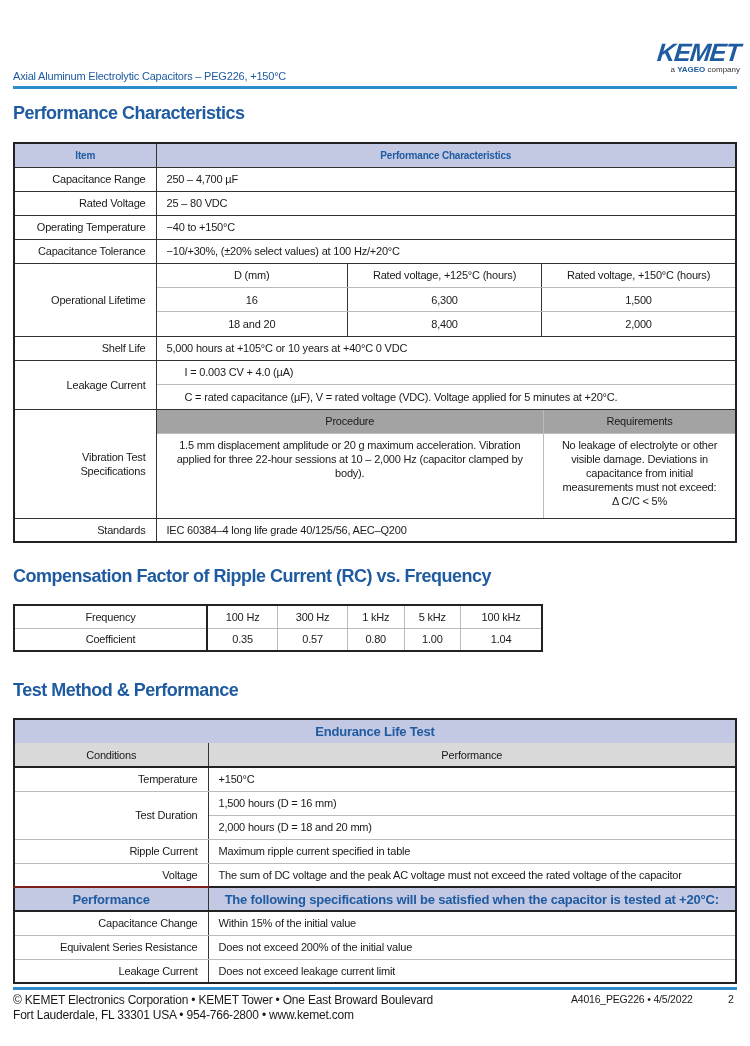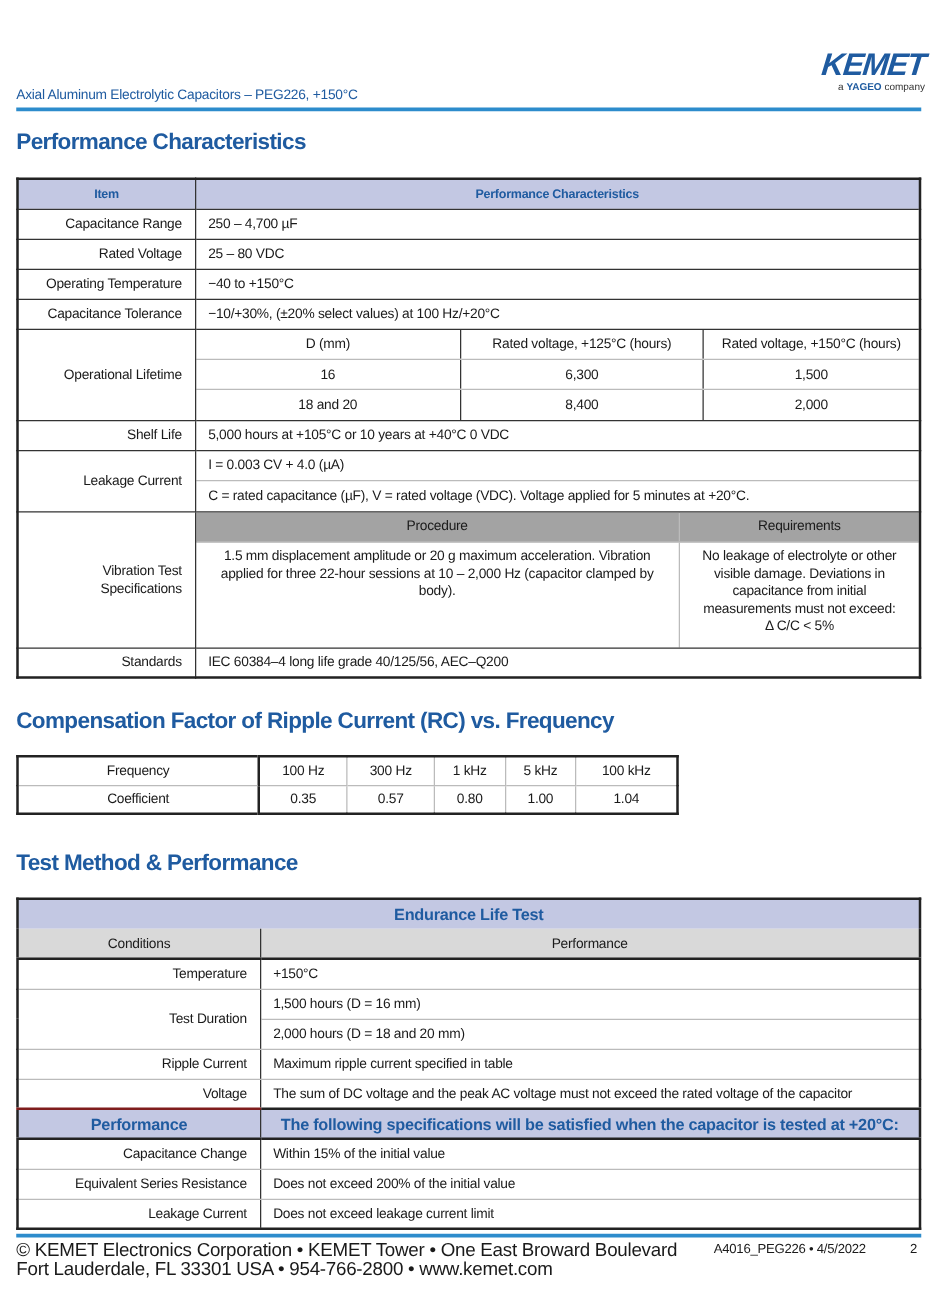--- a/index.html
+++ b/index.html
@@ -23,21 +23,21 @@
   .pc { left: 13px; top: 142px; width: 724px; border: 2px solid #222; }
   .pc td { border: 1px solid #333; height: 24px; padding: 0 10px; vertical-align: middle; }
   .pc .hdr { background: #c3c8e3; color: #1f5ba0; font-weight: bold; font-size: 10px; text-align: center; height: 24px; }
   .pc .lbl { text-align: right; width: 142px; }
   .pc .val { text-align: left; }
   .pc .inner-cell { padding: 0; }
   .inner { position: static; width: 100%; border-collapse: collapse; }
   .inner td { border: none; border-bottom: 1px solid #bbb; height: 24px; text-align: center; padding: 0 6px; }
   .inner tr:last-child td { border-bottom: none; }
   .inner td + td { border-left: 1px solid #333; }
-  .inner .left { text-align: left; padding-left: 10px; }
+  .inner .left { text-align: left; padding-left: 28px; }
   .vib-hdr td { background: #a3a3a3; height: 24px; margin-left: 28px; }
   .vib-body td { vertical-align: top; padding-top: 4px; line-height: 14px; height: 84px; }
   .inner td.vsep { border-left: 1px solid #bbb; }
 
   
   .rc { left: 13px; top: 604px; width: 530px; border: 2px solid #222; }
   .rc td { border-left: 1px solid #bbb; border-bottom: 1px solid #bbb; height: 23px; text-align: center; }
   .rc td:first-child { border-left: none; width: 193px; }
   .rc td:nth-child(2) { border-left: 2px solid #222; }
   .rc tr:last-child td { border-bottom: none; }
@@ -47,21 +47,21 @@
   .tm td { border-bottom: 1px solid #bbb; height: 24px; padding: 0 10px; }
   .tm .title { background: #c3c8e3; color: #1f5ba0; font-weight: bold; font-size: 13px; text-align: center; border-bottom: none; }
   .tm .subhdr td { background: #d9d9d9; text-align: center; border-bottom: 2px solid #222; }
   .tm .lbl { text-align: right; width: 194px; border-right: 1px solid #333; }
   .tm .val { text-align: left; }
   .tm .perfhdr td { background: #c3c8e3; color: #1f5ba0; font-weight: bold; font-size: 13px; border-bottom: 2px solid #222; }
   .tm .perfhdr .lbl { text-align: center; }
   .tm .perfhdr .val { text-align: center; }
 
   .bottom-rule { position: absolute; left: 13px; top: 987px; width: 724px; height: 3px; background: #2d8ccc; }
-  .footer-l { position: absolute; left: 13px; top: 993px; font-size: 15px; line-height: 15px; color: #1a1a1a; letter-spacing: -0.2px; }
+  .footer-l { position: absolute; left: 13px; top: 993px; font-size: 12px; line-height: 15px; color: #1a1a1a; letter-spacing: -0.2px; }
   .footer-r { position: absolute; left: 571px; top: 993px; font-size: 10.5px; color: #1a1a1a; letter-spacing: -0.2px; }
   .footer-pg { position: absolute; left: 728px; top: 993px; font-size: 10.5px; color: #1a1a1a; }
 </style>
 </head>
 <body>
 
 <div class="logo">
   <span class="logo-main">KEMET</span>
   <span class="logo-sub"><span>a </span><b>YAGEO</b><span> company</span></span>
 </div>
@@ -91,21 +91,21 @@
   <tr>
     <td class="lbl">Capacitance Tolerance</td>
     <td class="val">−10/+30%, (±20% select values) at 100 Hz/+20°C</td>
   </tr>
   <tr>
     <td class="lbl">Operational Lifetime</td>
     <td class="inner-cell">
       <table class="inner">
         <tbody>
               <tr>
-          <td style="width:212px;">D (mm)</td>
+          <td style="width:191px;">D (mm)</td>
           <td style="width:194px;">Rated voltage, +125°C (hours)</td>
           <td>Rated voltage, +150°C (hours)</td>
         </tr>
         <tr>
           <td>16</td>
           <td>6,300</td>
           <td>1,500</td>
         </tr>
         <tr>
           <td>18 and 20</td>

